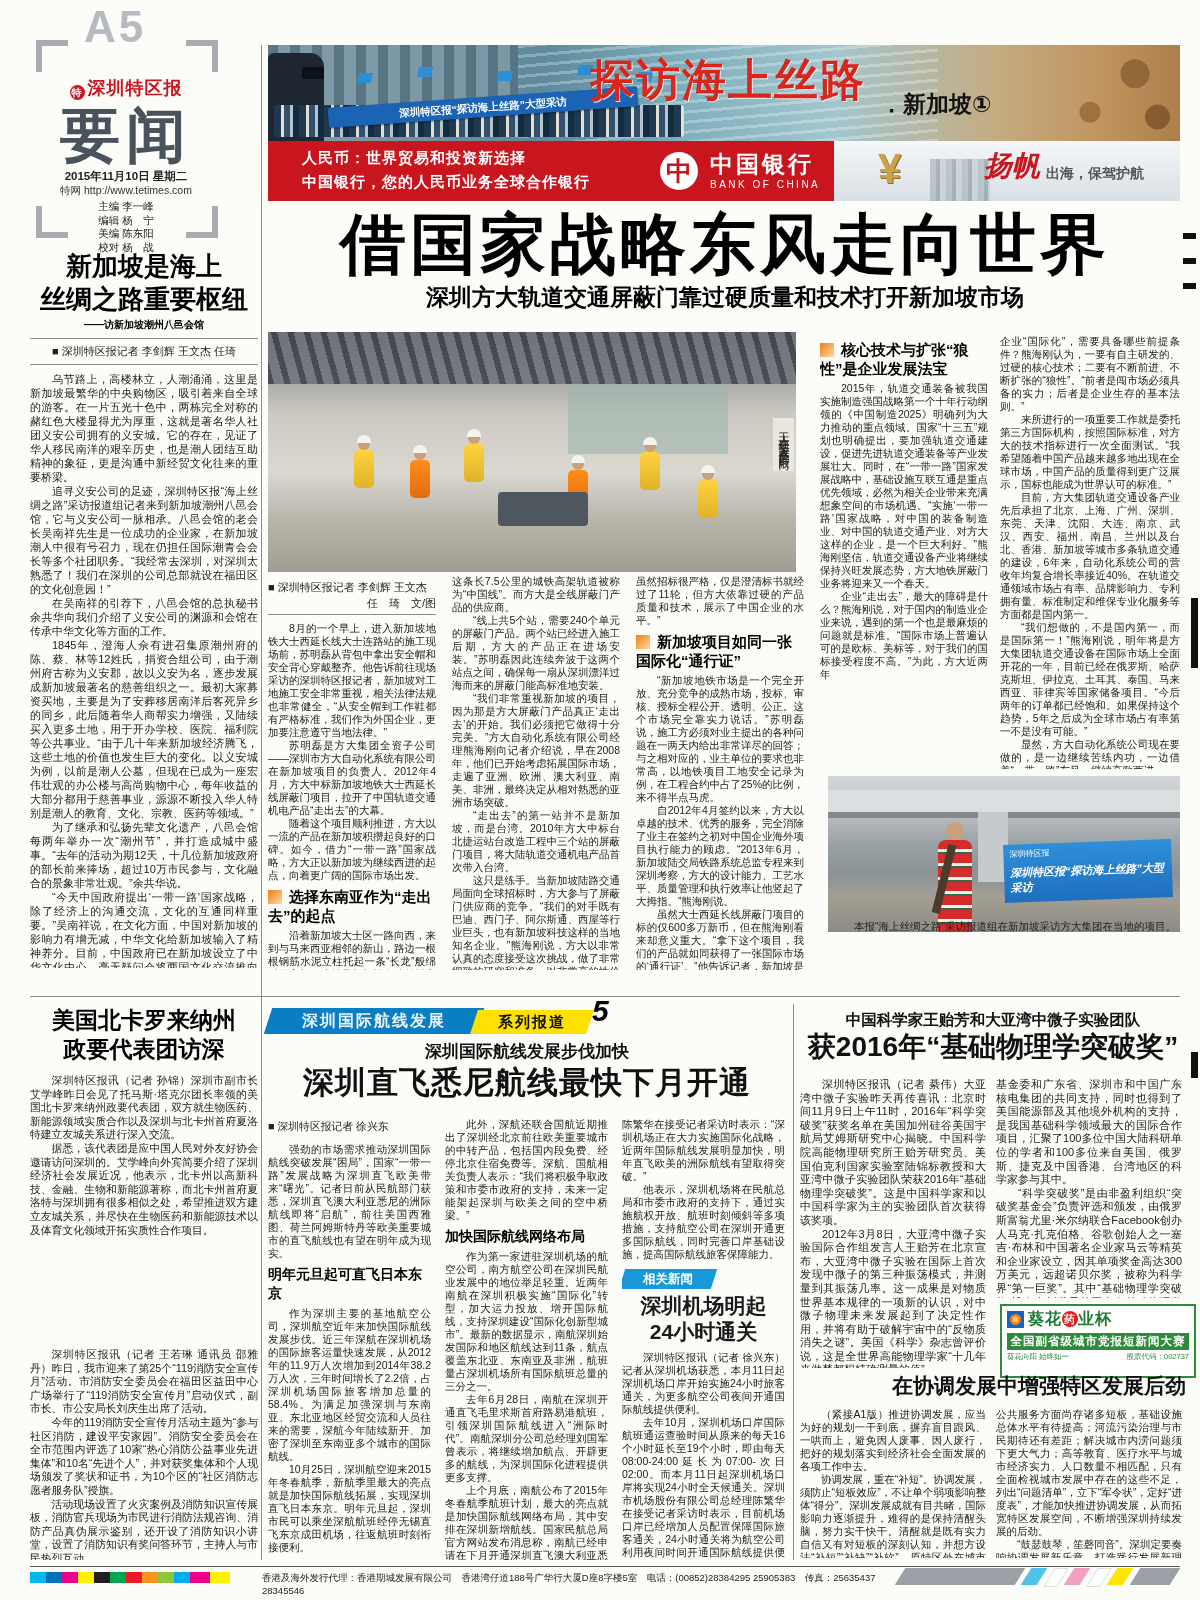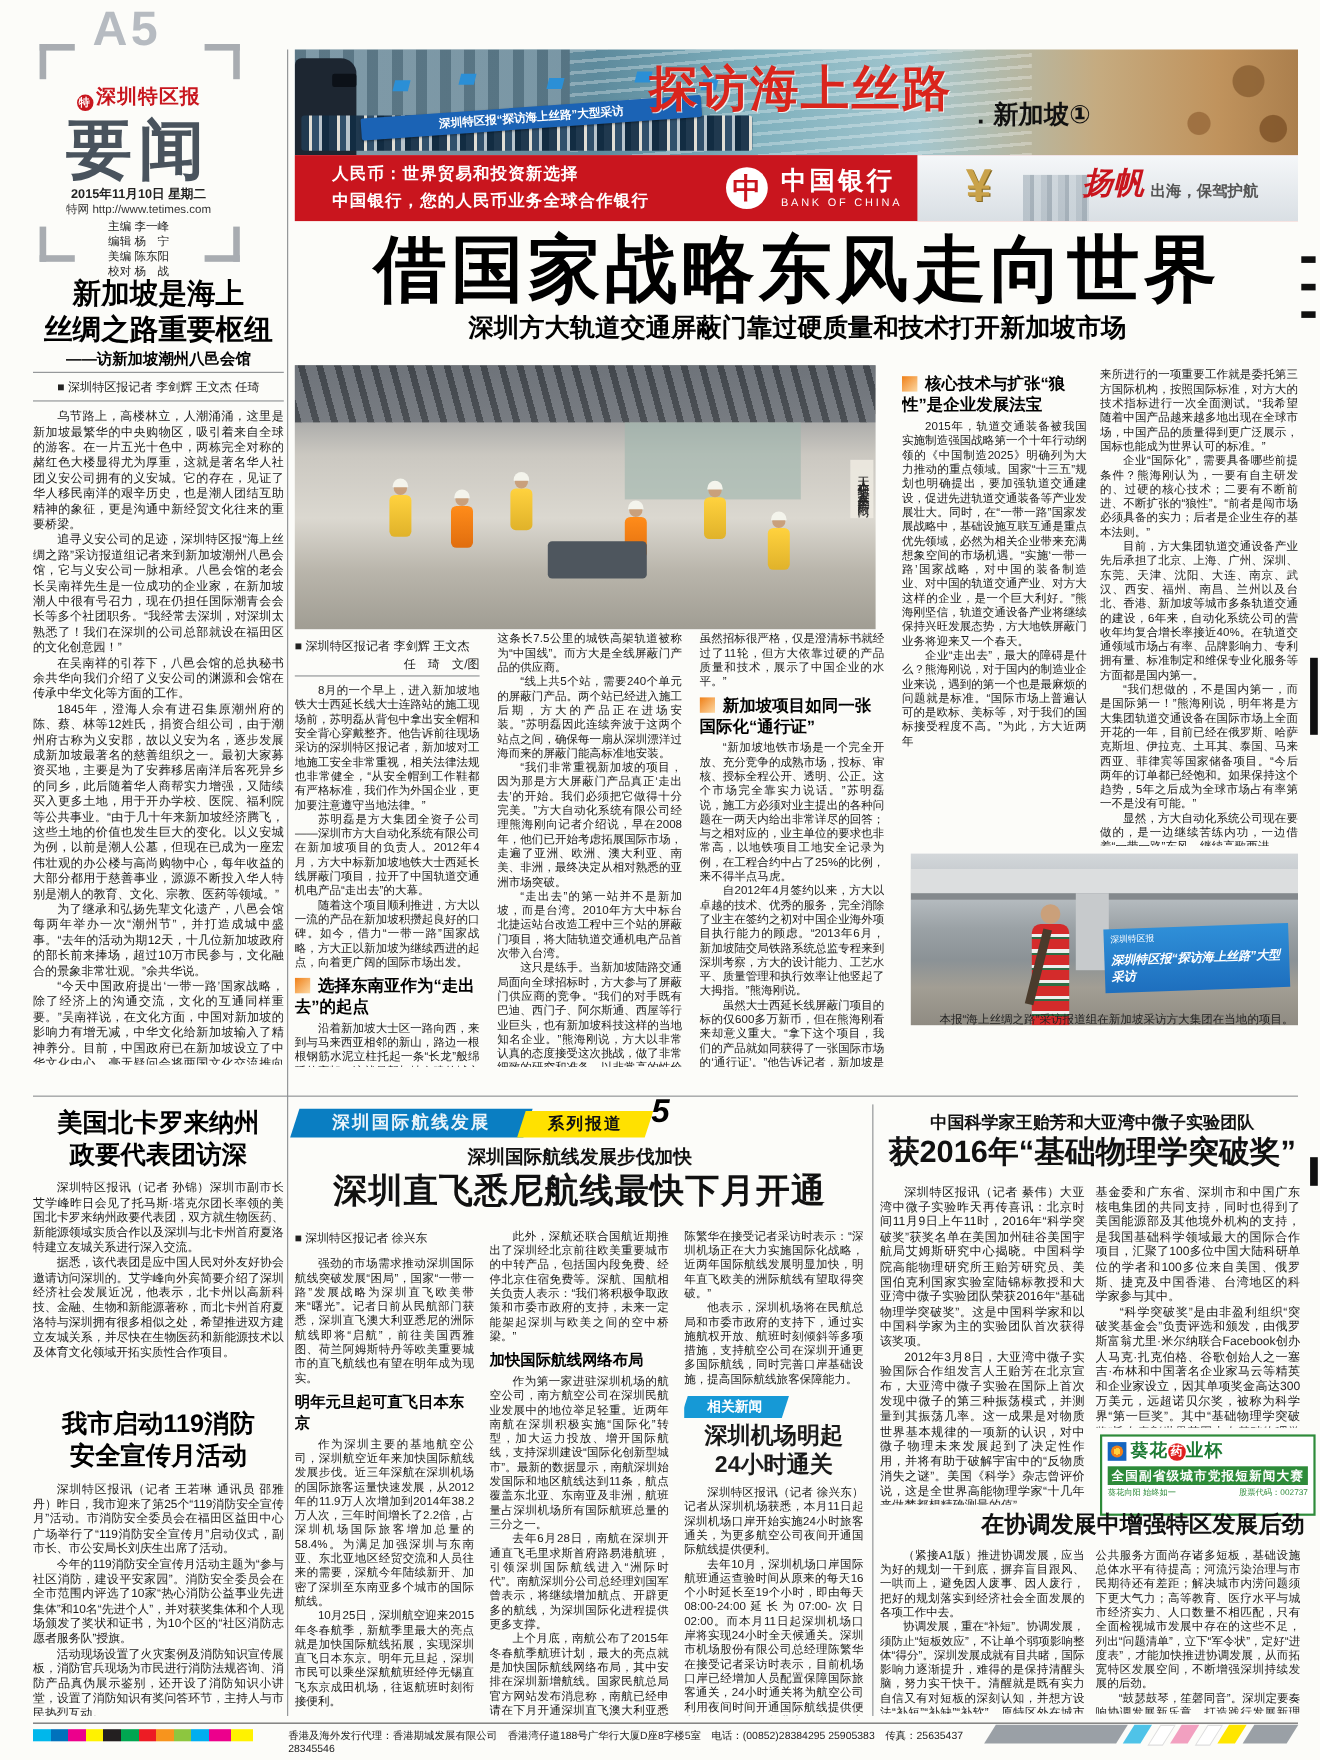--- a/index.html
+++ b/index.html
@@ -23,21 +23,21 @@
   .brand{left:44px;top:76px;width:164px;text-align:center;color:#c8161e;font-weight:bold;font-size:18px;letter-spacing:1px;}
   .seal{display:inline-block;width:15px;height:15px;border-radius:50%;background:#c8161e;color:#fff;
         font-size:10px;line-height:15px;text-align:center;vertical-align:-2px;margin-right:3px;}
   .yaowen{left:40px;top:96px;width:172px;text-align:center;font-size:60px;font-weight:bold;
           color:#49535d;letter-spacing:6px;}
   .mh-date{left:34px;top:169px;width:184px;text-align:center;font-size:11.5px;font-weight:bold;color:#222;}
   .mh-site{left:34px;top:184px;width:184px;text-align:center;font-size:10.5px;color:#333;}
   .staff-line{margin:0;text-indent:0;text-align:center;font-size:10.5px;line-height:13.5px;color:#222;}
   
   .la-title{left:28px;top:250px;width:232px;text-align:center;font-size:26px;line-height:33px;font-weight:bold;color:#000;}
-  .la-kick{left:28px;top:318px;width:232px;text-align:center;font-size:14px;font-weight:bold;color:#000;}
+  .la-kick{left:28px;top:318px;width:232px;text-align:center;font-size:10px;font-weight:bold;color:#000;}
   .la-byl{left:28px;top:344px;width:232px;text-align:center;font-size:11px;color:#222;}
   
   .banner{left:268px;top:45px;width:912px;height:96px;overflow:hidden;
      background:linear-gradient(90deg,#87a0ac 0%,#73919f 16%,#5d8a9c 30%,#7fb0bd 46%,#a3c6ce 62%,#c5ab80 80%,#c0935d 92%,#ab7f4d 100%);}
   .bn-build{position:absolute;left:0;top:0;width:250px;height:64px;
      background:repeating-linear-gradient(90deg,#54707f 0 10px,#7e99a7 10px 22px,#69875f00 22px 22px);opacity:.85;}
   .bn-crowd{position:absolute;left:6px;bottom:4px;width:410px;height:32px;border-radius:3px;
      background:repeating-linear-gradient(90deg,#20394f 0 7px,#e2dfd6 7px 10px,#31506b 10px 16px,#b8c4cc 16px 19px,#122c42 19px 25px);}
   .bn-flag{position:absolute;width:14px;height:10px;background:#2b8fd6;transform:skewX(-14deg);}
   .bn-ribbon{position:absolute;left:60px;top:52px;width:310px;height:20px;background:#1b63b5;
@@ -269,22 +269,22 @@
       </div>
   </div>
   <div class="col" style="left:820px;top:335px;width:168px;height:438px;">
     <div class="sub"><span class="sq"></span><span>核心技术与扩张“狼性”是企业发展法宝</span></div>
     <div>
         <p class="para">2015年，轨道交通装备被我国实施制造强国战略第一个十年行动纲领的《中国制造2025》明确列为大力推动的重点领域。国家“十三五”规划也明确提出，要加强轨道交通建设，促进先进轨道交通装备等产业发展壮大。同时，在“一带一路”国家发展战略中，基础设施互联互通是重点优先领域，必然为相关企业带来充满想象空间的市场机遇。“实施‘一带一路’国家战略，对中国的装备制造业、对中国的轨道交通产业、对方大这样的企业，是一个巨大利好。”熊海刚坚信，轨道交通设备产业将继续保持兴旺发展态势，方大地铁屏蔽门业务将迎来又一个春天。</p>
         <p class="para">企业“走出去”，最大的障碍是什么？熊海刚说，对于国内的制造业企业来说，遇到的第一个也是最麻烦的问题就是标准。“国际市场上普遍认可的是欧标、美标等，对于我们的国标接受程度不高。”为此，方大近两年</p>
       </div>
   </div>
   <div class="col cont" style="left:1000px;top:335px;width:180px;height:434px;">
+      <p class="para">企业“国际化”，需要具备哪些前提条件？熊海刚认为，一要有自主研发的、过硬的核心技术；二要有不断前进、不断扩张的“狼性”。“前者是闯市场必须具备的实力；后者是企业生存的基本法则。”</p>
       <p class="para">来所进行的一项重要工作就是委托第三方国际机构，按照国际标准，对方大的技术指标进行一次全面测试。“我希望随着中国产品越来越多地出现在全球市场，中国产品的质量得到更广泛展示，国标也能成为世界认可的标准。”</p>
-      <p class="para">企业“国际化”，需要具备哪些前提条件？熊海刚认为，一要有自主研发的、过硬的核心技术；二要有不断前进、不断扩张的“狼性”。“前者是闯市场必须具备的实力；后者是企业生存的基本法则。”</p>
       <p class="para">目前，方大集团轨道交通设备产业先后承担了北京、上海、广州、深圳、东莞、天津、沈阳、大连、南京、武汉、西安、福州、南昌、兰州以及台北、香港、新加坡等城市多条轨道交通的建设，6年来，自动化系统公司的营收年均复合增长率接近40%。在轨道交通领域市场占有率、品牌影响力、专利拥有量、标准制定和维保专业化服务等方面都是国内第一。</p>
       <p class="para">“我们想做的，不是国内第一，而是国际第一！”熊海刚说，明年将是方大集团轨道交通设备在国际市场上全面开花的一年，目前已经在俄罗斯、哈萨克斯坦、伊拉克、土耳其、泰国、马来西亚、菲律宾等国家储备项目。“今后两年的订单都已经饱和。如果保持这个趋势，5年之后成为全球市场占有率第一不是没有可能。”</p>
       <p class="para">显然，方大自动化系统公司现在要做的，是一边继续苦练内功，一边借着“一带一路”东风，继续高歌西进。</p>
     </div>
 
   <div class="photo2 abs">
     <div class="p2-deck"></div>
     <div class="p2-pillar"></div>
     <div class="p2-person"></div>
     <div class="p2-banner">
@@ -299,24 +299,20 @@
 
   <div class="brief-title" style="top:1006px;">
     <div>美国北卡罗来纳州</div>
     <div>政要代表团访深</div>
   </div>
   <div class="bcol" style="left:30px;top:1074px;width:228px;height:198px;">
       <p class="para">深圳特区报讯（记者 孙锦）深圳市副市长艾学峰昨日会见了托马斯·塔克尔团长率领的美国北卡罗来纳州政要代表团，双方就生物医药、新能源领域实质合作以及深圳与北卡州首府夏洛特建立友城关系进行深入交流。</p>
       <p class="para">据悉，该代表团是应中国人民对外友好协会邀请访问深圳的。艾学峰向外宾简要介绍了深圳经济社会发展近况，他表示，北卡州以高新科技、金融、生物和新能源著称，而北卡州首府夏洛特与深圳拥有很多相似之处，希望推进双方建立友城关系，并尽快在生物医药和新能源技术以及体育文化领域开拓实质性合作项目。</p>
     </div>
 
-  <div class="brief-title" style="top:1280px;">
-    <div>我市启动119消防</div>
-    <div>安全宣传月活动</div>
-  </div>
   <div class="bcol" style="left:30px;top:1348px;width:228px;height:212px;">
       <p class="para">深圳特区报讯（记者 王若琳 通讯员 邵雅丹）昨日，我市迎来了第25个“119消防安全宣传月”活动。市消防安全委员会在福田区益田中心广场举行了“119消防安全宣传月”启动仪式，副市长、市公安局长刘庆生出席了活动。</p>
       <p class="para">今年的119消防安全宣传月活动主题为“参与社区消防，建设平安家园”。消防安全委员会在全市范围内评选了10家“热心消防公益事业先进集体”和10名“先进个人”，并对获奖集体和个人现场颁发了奖状和证书，为10个区的“社区消防志愿者服务队”授旗。</p>
       <p class="para">活动现场设置了火灾案例及消防知识宣传展板，消防官兵现场为市民进行消防法规咨询、消防产品真伪展示鉴别，还开设了消防知识小讲堂，设置了消防知识有奖问答环节，主持人与市民热烈互动。</p>
     </div>
 
   <div class="abs badge-blue">
       <span>深圳国际航线发展</span>
     </div>
   <div class="abs badge-yel">

